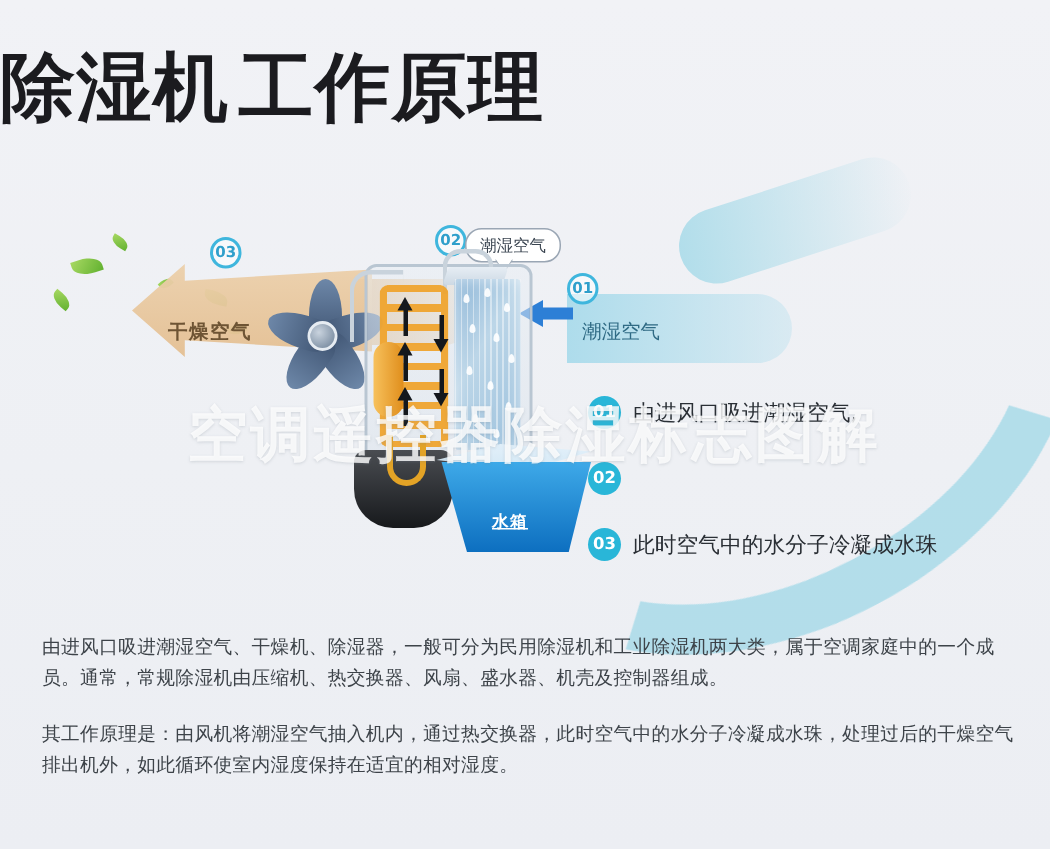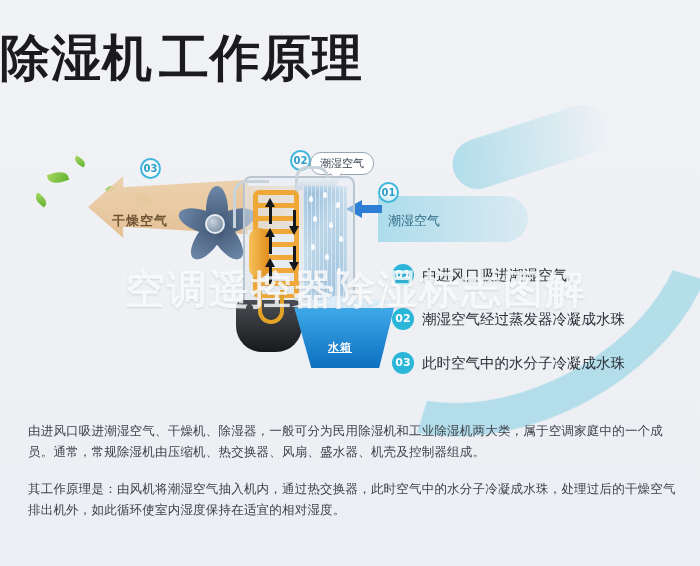--- a/index.html
+++ b/index.html
@@ -463,21 +463,20 @@
   <div id="tank-body"></div>
   <div id="tank-label">水箱</div>
 
   <div id="steps">
     <div class="step">
       <div class="step-badge">01</div>
       <div class="step-text">由进风口吸进潮湿空气,</div>
     </div>
     <div class="step">
       <div class="step-badge">02</div>
-      <div class="step-text">潮湿空气经过蒸发器冷凝成水珠</div>
     </div>
     <div class="step">
       <div class="step-badge">03</div>
       <div class="step-text">此时空气中的水分子冷凝成水珠</div>
     </div>
   </div>
 
   <div id="watermark">空调遥控器除湿标志图解</div>
 
   <div id="body-copy">

